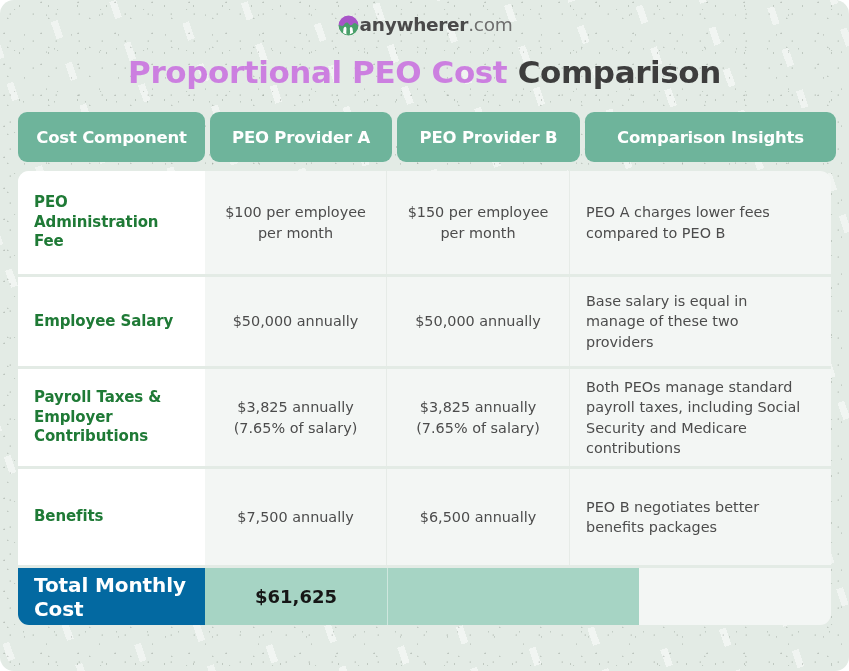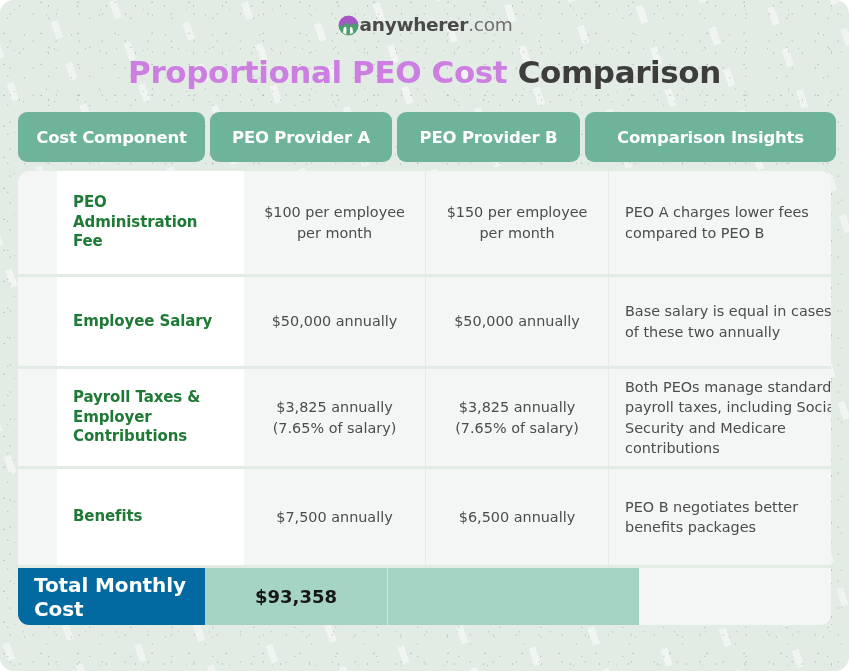--- a/index.html
+++ b/index.html
@@ -158,21 +158,20 @@
   .td:last-child { border-right: none; }
 
   .td-label {
     background: #ffffff;
     color: #1f7a36;
     font-weight: bold;
     font-size: 15px;
     letter-spacing: -0.1px;
     line-height: 1.32;
     border-right: none;
-    margin-left: 39px;
   }
   .td-center { justify-content: center; text-align: center; }
   .td-left { justify-content: flex-start; text-align: left; }
 
   .r1 { height: 106px; }
   .r2 { height: 92px; }
   .r3 { height: 100px; }
   .r4 { height: 99px; }
 
   
@@ -240,40 +239,40 @@
           <div class="td td-label c1">PEO Administration Fee</div>
           <div class="td td-center c2">$100 per employee per month</div>
           <div class="td td-center c3">$150 per employee per month</div>
           <div class="td td-left c4">PEO A charges lower fees compared to PEO B</div>
         </div>
 
         <div class="tr r2">
           <div class="td td-label c1">Employee Salary</div>
           <div class="td td-center c2">$50,000 annually</div>
           <div class="td td-center c3">$50,000 annually</div>
-          <div class="td td-left c4">Base salary is equal in cases of these two annually</div>
+          <div class="td td-left c4">Base salary is equal in manage of these two providers</div>
         </div>
 
         <div class="tr r3">
           <div class="td td-label c1">Payroll Taxes &amp; Employer Contributions</div>
           <div class="td td-center c2">$3,825 annually (7.65% of salary)</div>
           <div class="td td-center c3">$3,825 annually (7.65% of salary)</div>
           <div class="td td-left c4">Both PEOs manage standard payroll taxes, including Social Security and Medicare contributions</div>
         </div>
 
         <div class="tr r4">
           <div class="td td-label c1">Benefits</div>
           <div class="td td-center c2">$7,500 annually</div>
           <div class="td td-center c3">$6,500 annually</div>
           <div class="td td-left c4">PEO B negotiates better benefits packages</div>
         </div>
 
         <div class="tr-total">
           <div class="td-total td-total-label c1">Total Monthly Cost</div>
-          <div class="td-total c3">$93,358</div>
+          <div class="td-total c3">$61,625</div>
           <div class="td-total c4"></div>
         </div>
 
       </div>
     </div>
 
   </div>
 </div>
 
 </body></html>

